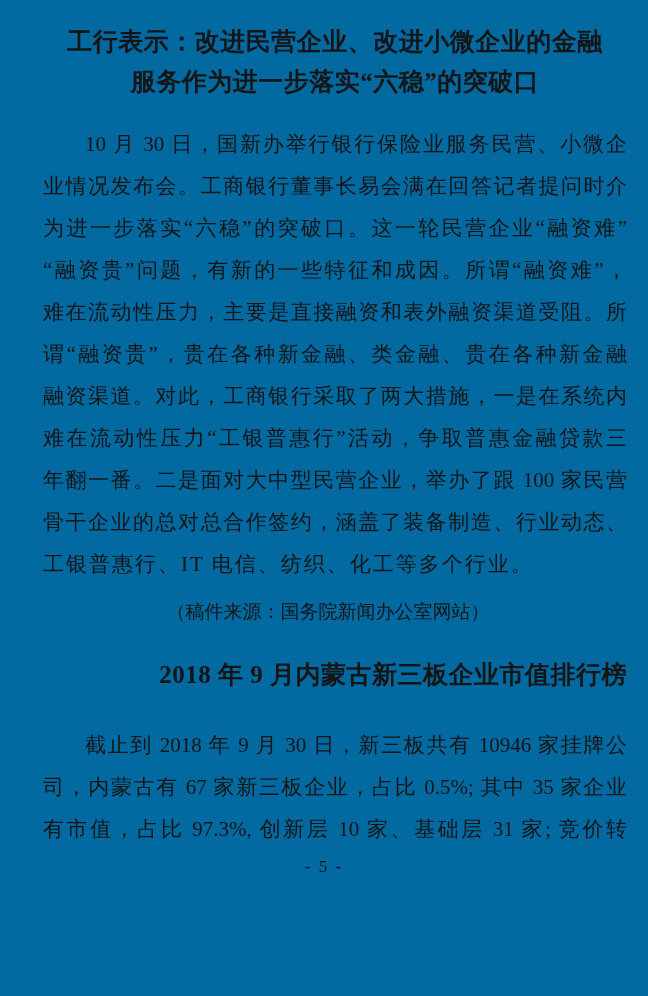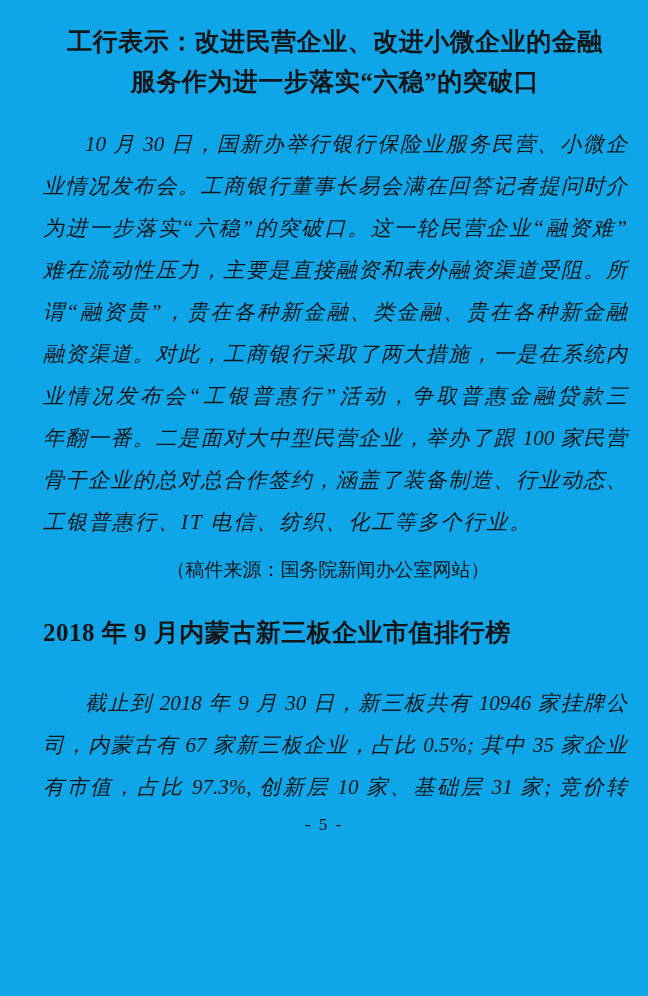--- a/index.html
+++ b/index.html
@@ -2,41 +2,40 @@
 <html><head>
 <meta charset="utf-8">
 <style>
   html, body { margin: 0; padding: 0; background: #ffffff; }
   .page {
     position: relative;
     width: 648px;
     height: 996px;
     box-sizing: border-box;
     padding: 22px 21px 0 43px;
-    background: #0ea5e9;
+    background: #0369a1;
     color: #151515;
     font-family: "Liberation Serif", "DejaVu Serif", serif;
     overflow: hidden;
   }
   .title1 {
     font-size: 25px;
     font-weight: bold;
     line-height: 40px;
     text-align: center;
     letter-spacing: 0.5px;
   }
   .par {
     font-size: 21px;
     line-height: 42px;
   }
   .par .line {
     text-align: justify;
     text-align-last: justify;
     white-space: nowrap;
-    font-style: italic;
   }
   .par .line:first-child { text-indent: 2em; }
   .par.end-short .line:last-child {
     text-align-last: auto;
     letter-spacing: 2px;
   }
   .article1-body { margin-top: 21px; }
   .source {
     margin-top: 6px;
     font-size: 19px;
@@ -50,21 +49,21 @@
     font-weight: bold;
     font-size: 24px;
     line-height: 42px;
     letter-spacing: 1px;
   }
   .title2 {
     margin-top: 20px;
     font-size: 25px;
     font-weight: bold;
     line-height: 44px;
-    text-align: left;
+    text-align: right;
     letter-spacing: 0.5px;
   }
   .article2-body { margin-top: 27px; }
   .footer {
     margin-left: -43px;
     margin-right: -21px;
     font-size: 17px;
     line-height: 34px;
     text-align: center;
     letter-spacing: 2px;
@@ -77,24 +76,25 @@
 
   <div class="title1">
     <div>工行表示：改进民营企业、改进小微企业的金融</div>
     <div>服务作为进一步落实“六稳”的突破口</div>
   </div>
 
   <div class="par end-short article1-body">
       <div class="line">10 月 30 日，国新办举行银行保险业服务民营、小微企</div>
       <div class="line">业情况发布会。工商银行董事长易会满在回答记者提问时介</div>
       <div class="line">为进一步落实“六稳”的突破口。这一轮民营企业“融资难”</div>
+      <div class="line">“融资贵”问题，有新的一些特征和成因。所谓“融资难”，</div>
       <div class="line">难在流动性压力，主要是直接融资和表外融资渠道受阻。所</div>
       <div class="line">谓“融资贵”，贵在各种新金融、类金融、贵在各种新金融</div>
       <div class="line">融资渠道。对此，工商银行采取了两大措施，一是在系统内</div>
-      <div class="line">业情况发布会“工银普惠行”活动，争取普惠金融贷款三</div>
+      <div class="line">难在流动性压力“工银普惠行”活动，争取普惠金融贷款三</div>
       <div class="line">年翻一番。二是面对大中型民营企业，举办了跟 100 家民营</div>
       <div class="line">骨干企业的总对总合作签约，涵盖了装备制造、行业动态、</div>
       <div class="line">工银普惠行、IT 电信、纺织、化工等多个行业。</div>
     </div>
 
   <div class="source">（稿件来源：国务院新闻办公室网站）</div>
 
 
   <div class="title2">2018 年 9 月内蒙古新三板企业市值排行榜</div>
 

